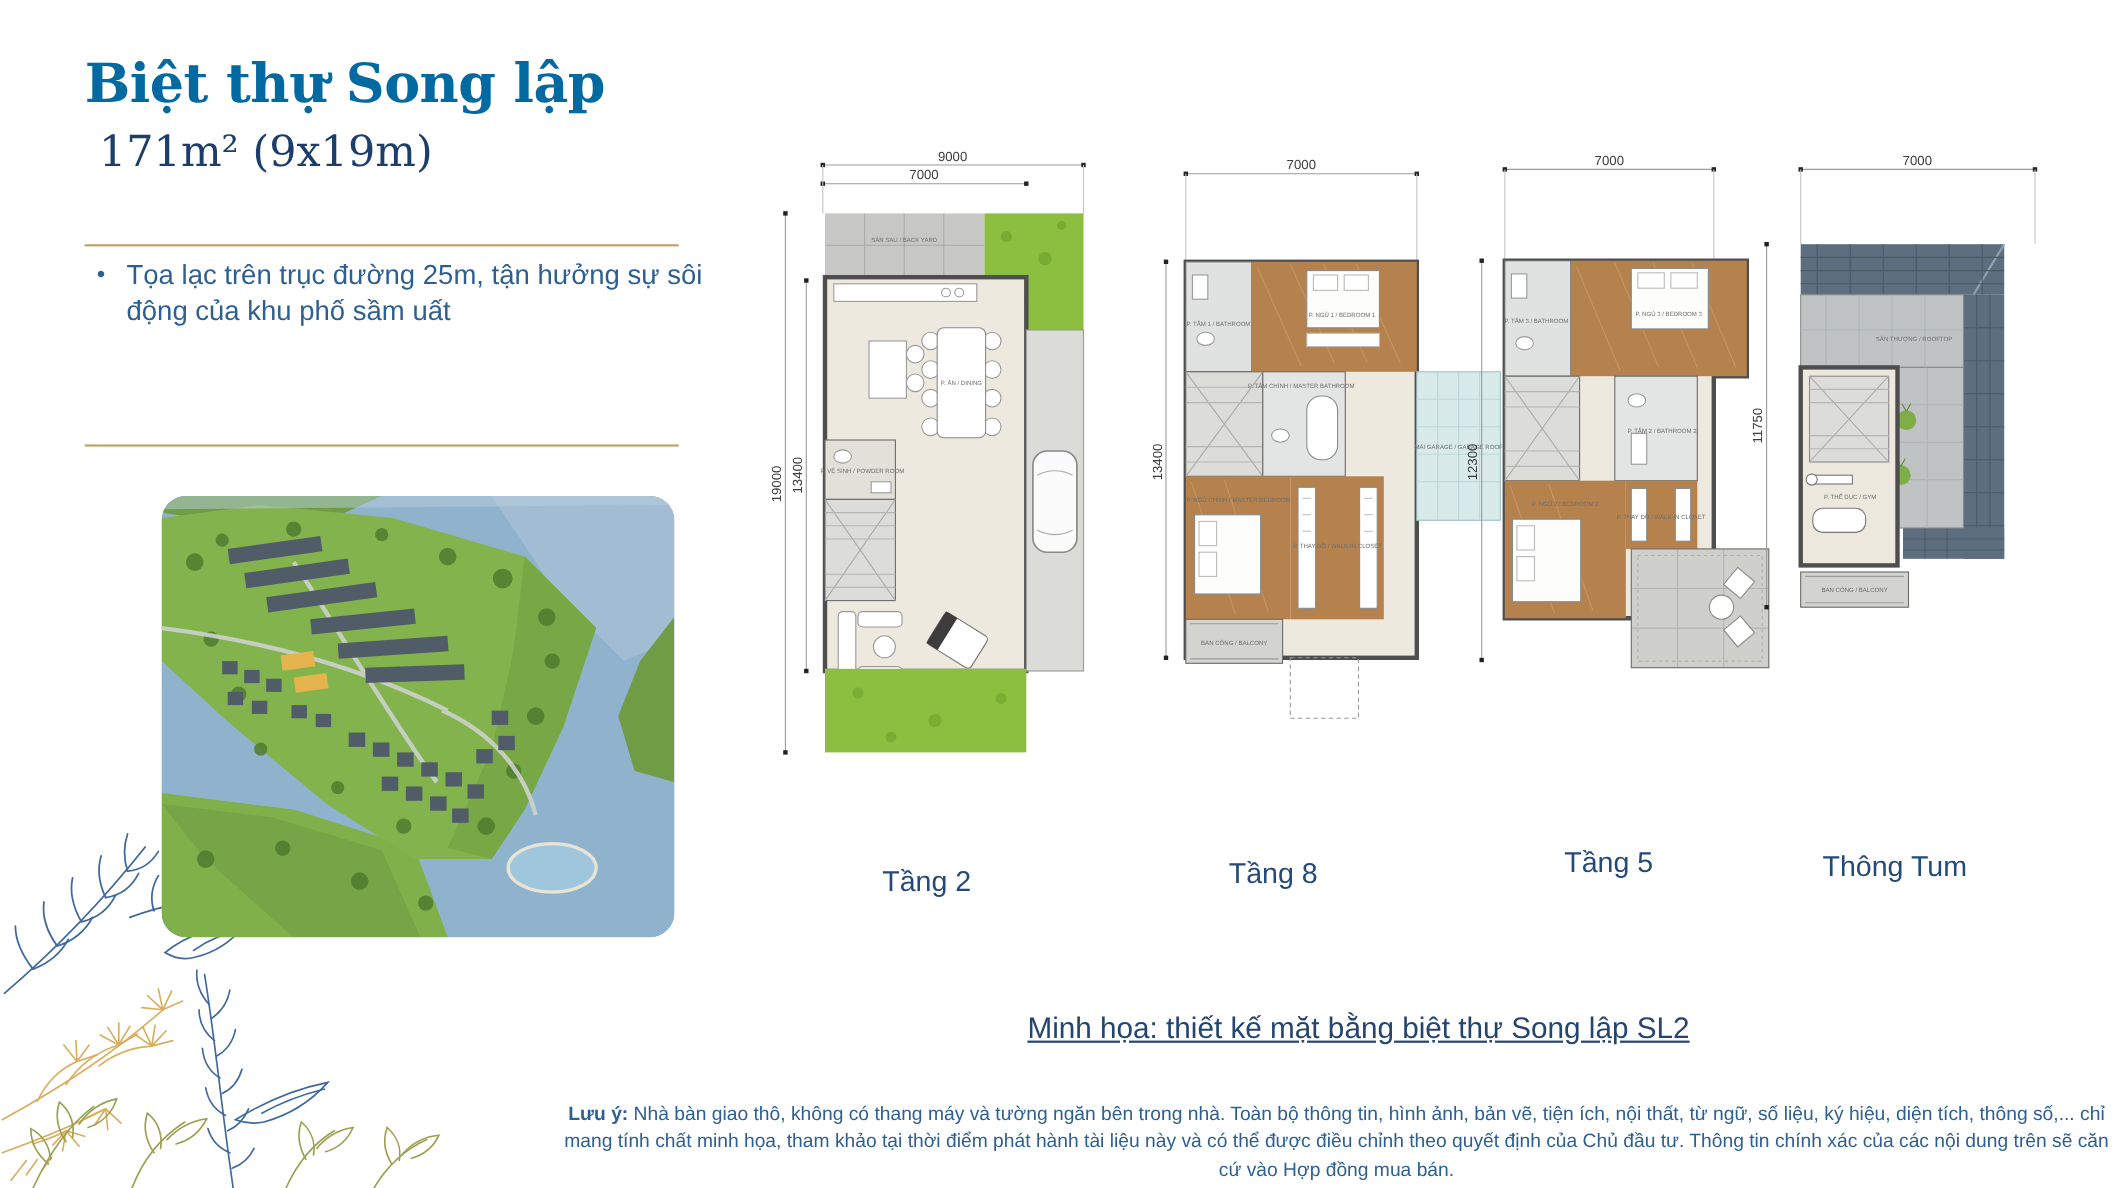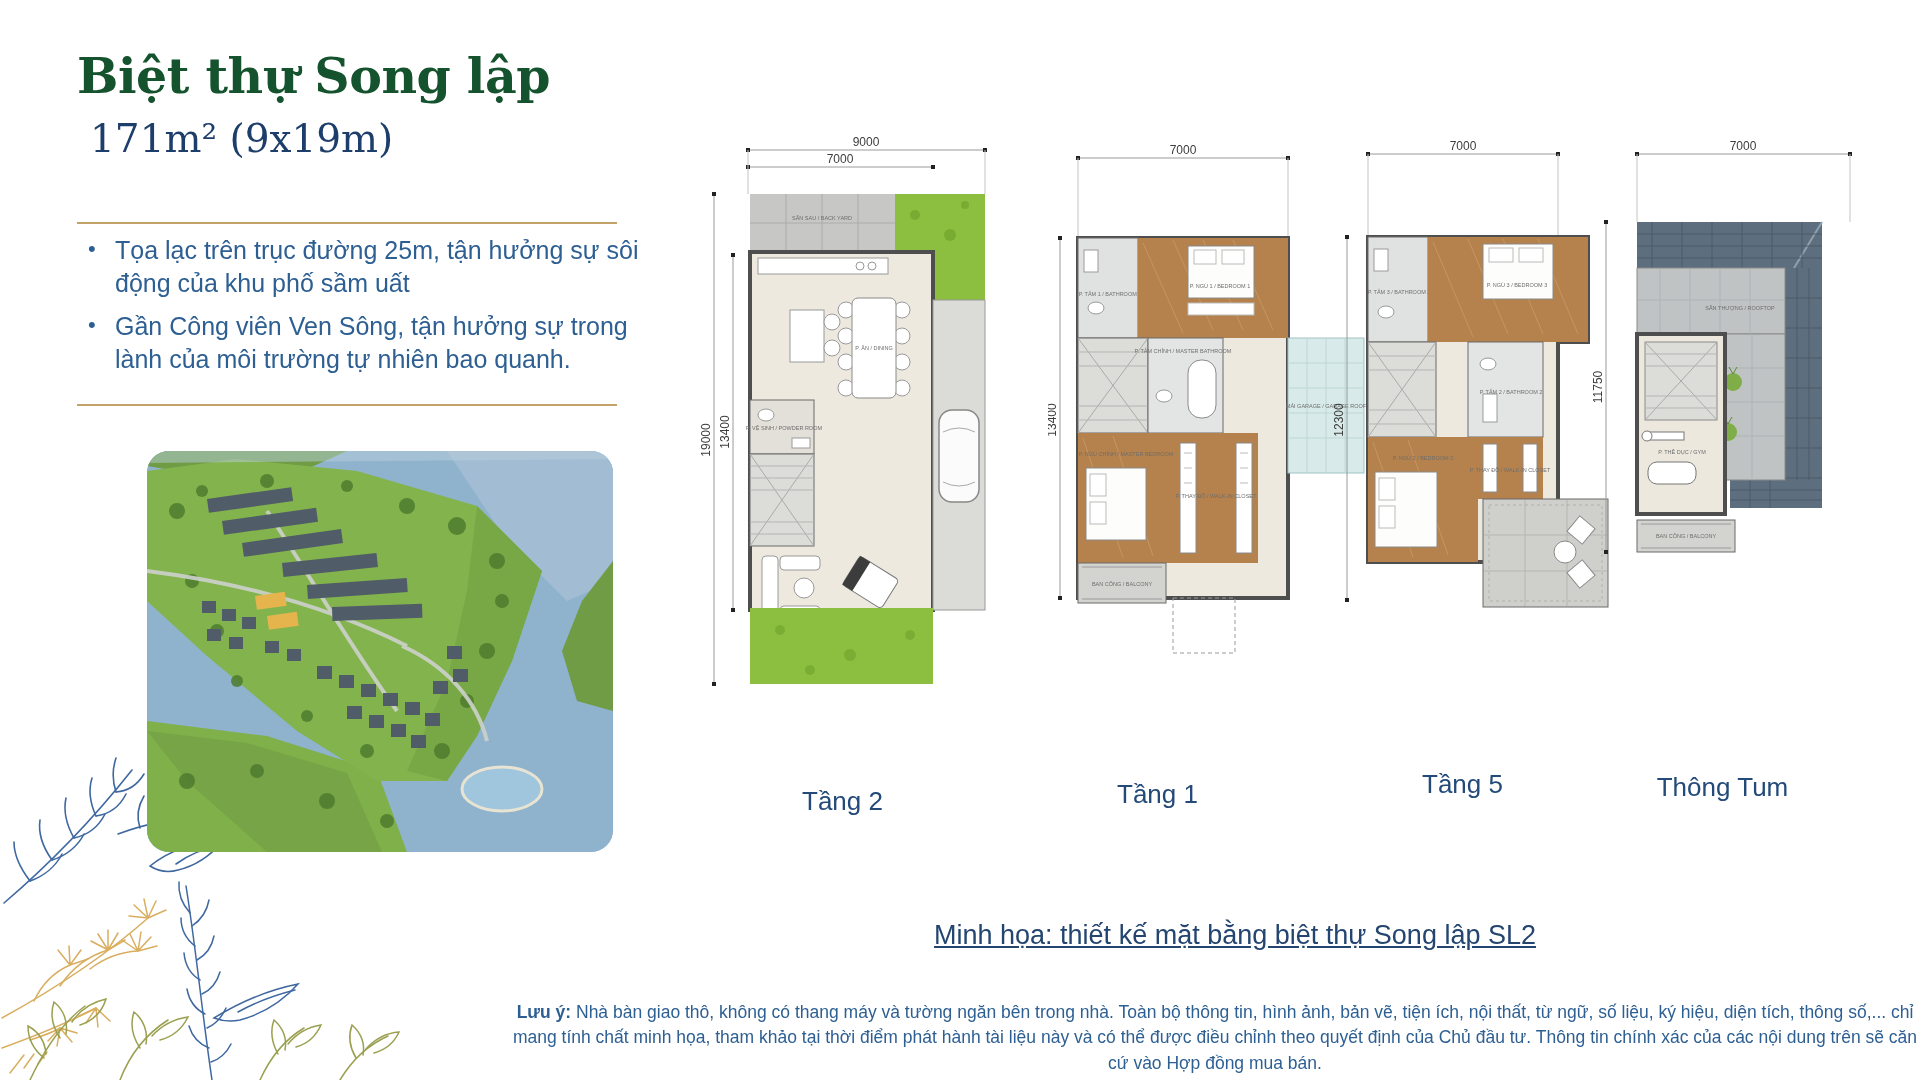--- a/index.html
+++ b/index.html
@@ -5,21 +5,21 @@
   * { margin:0; padding:0; box-sizing:border-box; }
   html,body { background:#ffffff; }
   .page {
     position:relative; width:1920px; height:1080px; overflow:hidden;
     background:#ffffff; font-family:"Liberation Sans", sans-serif;
   }
   
   .title {
     position:absolute; left:77px; top:50px; width:560px;
     font-family:"DejaVu Serif", serif; font-weight:bold;
-    font-size:49px; line-height:1.1; letter-spacing:-0.5px; color:#14532d;
+    font-size:49px; line-height:1.1; letter-spacing:-0.5px; color:#0369a1;
   }
   .subtitle {
     position:absolute; left:78px; top:116px; width:560px;
     font-family:"DejaVu Serif", serif; font-weight:normal;
     font-size:39px; color:#1d3e6b;margin-left:12px;
   }
   .divider { position:absolute; left:77px; width:540px; height:2px; background:#c2a269; }
   .divider.d1 { top:222px; }
   .divider.d2 { top:404px; }
   .bullets { position:absolute; left:80px; top:234px; width:575px; list-style:none; }
@@ -133,21 +133,20 @@
       <path d="M356,340 C350,330 348,318 352,307 C361,315 365,326 363,337"></path>
       <path d="M366,331 C375,321 386,315 399,314 C394,325 385,332 374,335"></path>
     </g>
   </svg>
 
   <h1 class="title">Biệt thự Song lập</h1>
   <div class="subtitle">171m² (9x19m)</div>
   <div class="divider d1"></div>
   <ul class="bullets">
     <li>Tọa lạc trên trục đường 25m, tận hưởng sự sôi động của khu phố sầm uất</li>
-    <li>Gần Công viên Ven Sông, tận hưởng sự trong lành của môi trường tự nhiên bao quanh.</li>
   </ul>
   <div class="divider d2"></div>
 
   <div class="aerial">
     <svg width="466" height="401" viewBox="0 0 466 401">
       <rect x="0" y="0" width="466" height="401" fill="#8fb3cd"></rect>
       <polygon points="300,0 466,0 466,130 420,150 360,90 320,30" fill="#a9c2d6" opacity="0.7"></polygon>
       <polygon points="466,110 466,260 430,250 415,200 435,150" fill="#6f9c44"></polygon>
       <polygon points="0,0 200,0 160,18 60,25 0,15" fill="#6f9c44"></polygon>
       <polygon points="0,270 120,285 230,320 260,401 0,401" fill="#7fb04a"></polygon>
@@ -580,20 +579,20 @@
           <rect x="47" y="388" width="98" height="32" fill="#d3d3d0" stroke="#6a6a6a"></rect>
           <line x1="51" y1="392" x2="141" y2="392" stroke="#9a9a9a"></line>
             <line x1="51" y1="416" x2="141" y2="416" stroke="#9a9a9a"></line>
           <text class="microtxt" x="96" y="406">BAN CÔNG / BALCONY</text>
         </g>
       </g>
     </svg>
   </div>
 
   <div class="floor-label" style="left:775px; top:786px; width:135px;">Tầng 2</div>
-  <div class="floor-label" style="left:1090px; top:779px; width:135px;">Tầng 1</div>
+  <div class="floor-label" style="left:1090px; top:779px; width:135px;">Tầng 8</div>
   <div class="floor-label" style="left:1395px; top:769px; width:135px;">Tầng 5</div>
   <div class="floor-label" style="left:1650px; top:772px; width:145px;">Thông Tum</div>
 
   <div class="caption">Minh họa: thiết kế mặt bằng biệt thự Song lập SL2</div>
   <div class="disclaimer"><b>Lưu ý:</b><span> Nhà bàn giao thô, không có thang máy và tường ngăn bên trong nhà. Toàn bộ thông tin, hình ảnh, bản vẽ, tiện ích, nội thất, từ ngữ, số liệu, ký hiệu, diện tích, thông số,... chỉ mang tính chất minh họa, tham khảo tại thời điểm phát hành tài liệu này và có thể được điều chỉnh theo quyết định của Chủ đầu tư. Thông tin chính xác của các nội dung trên sẽ căn cứ vào Hợp đồng mua bán.</span></div>
 
 </div>
 
 </body></html>

